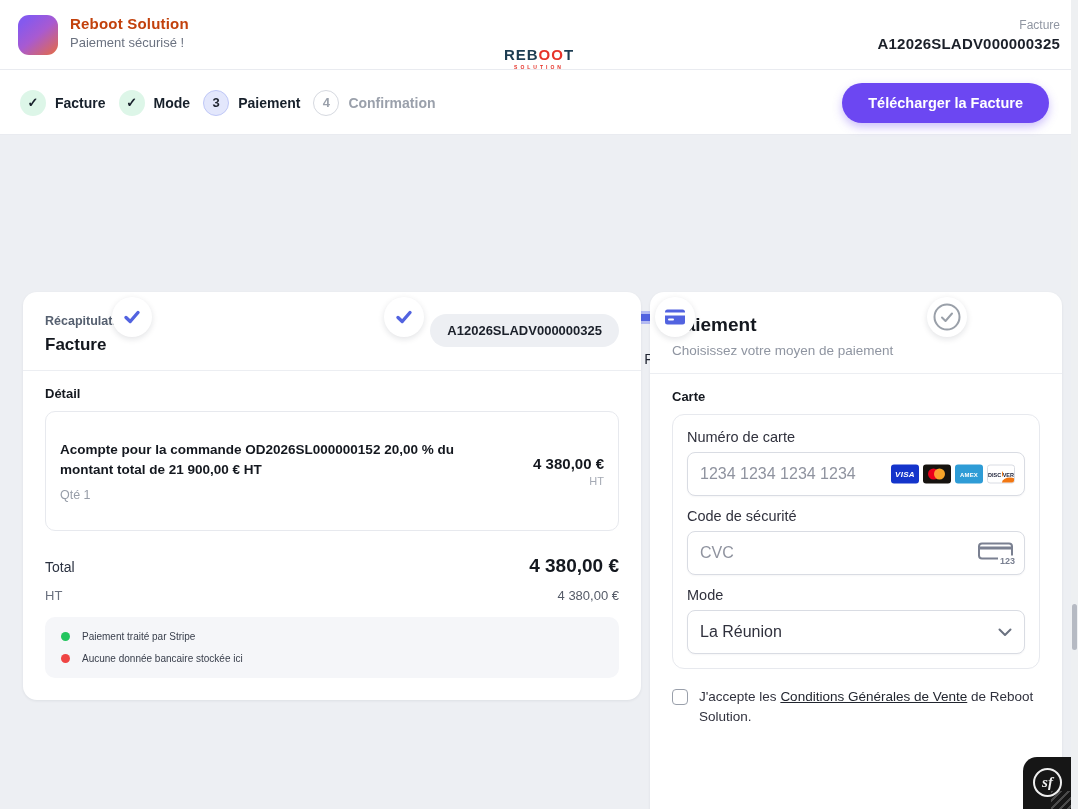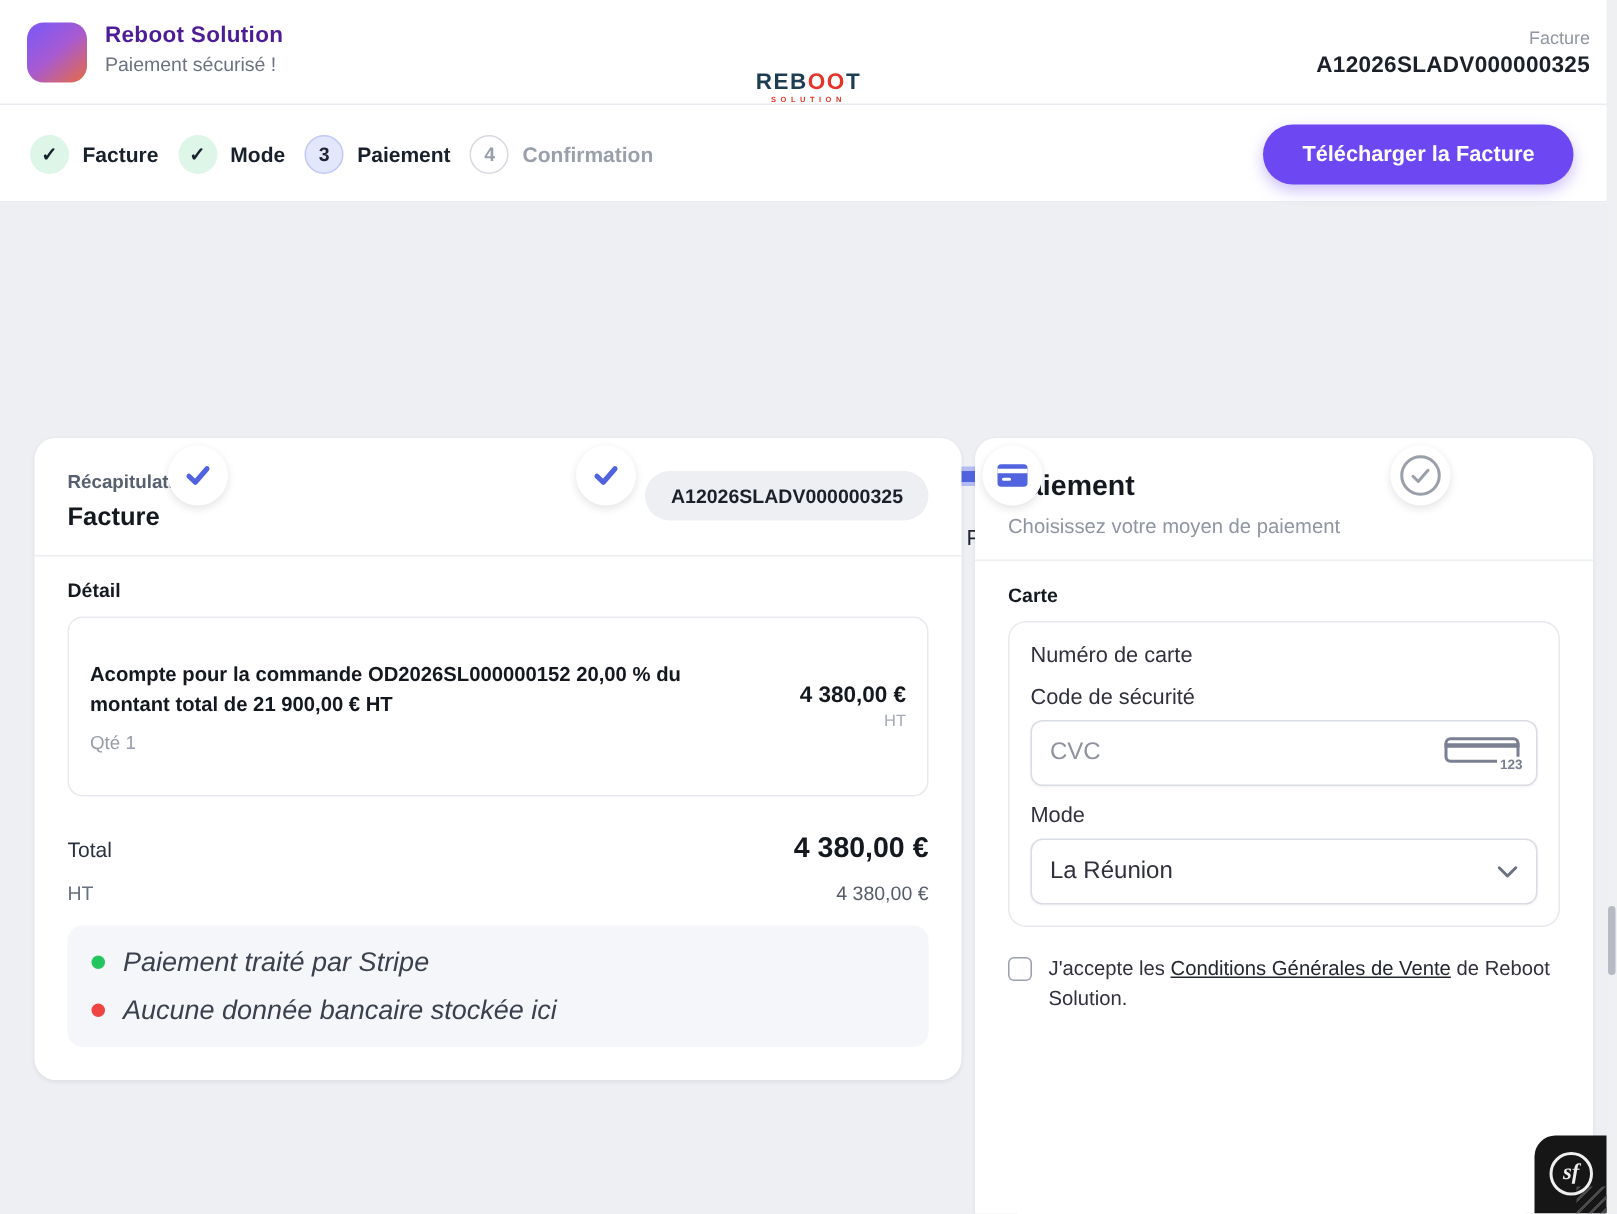--- a/index.html
+++ b/index.html
@@ -13,21 +13,21 @@
   .header {
     position:absolute; top:0; left:0; right:0; height:70px;
     background:#fff; border-bottom:1px solid #e9ebf0; z-index:5;
   }
   .brand-logo {
     position:absolute; left:18px; top:15px; width:40px; height:40px;
     border-radius:11px;
     background:linear-gradient(140deg,#8559ee 15%,#a85ad1 50%,#e06a50 95%);
   }
   .brand-text { position:absolute; left:70px; top:15px; }
-  .brand-title { font-size:15px; font-weight:bold; color:#4c1d95; letter-spacing:.2px; }
+  .brand-title { font-size:15px; font-weight:bold; color:#c2410c; letter-spacing:.2px; }
   .brand-sub { font-size:13px; color:#6b7280; margin-top:3px; }
   .center-logo {
     position:absolute; left:50%; top:22px; transform:translateX(-50%);
     text-align:center; line-height:1;
   }
   .center-logo .word { font-size:15px; font-weight:bold; letter-spacing:1px; color:#1d3d52;margin-top:25px; }
   .center-logo .oo { color:#e63329; }
   .center-logo .subword { font-size:5px; letter-spacing:3px; color:#e63329; margin-top:3px; font-weight:bold; }
   .invoice-head { position:absolute; right:18px; top:18px; text-align:right; }
   .invoice-label { font-size:12px; color:#9096a2; }
@@ -86,21 +86,21 @@
   .totals { margin-top:24px; }
   .trow { display:flex; justify-content:space-between; align-items:baseline; margin-bottom:11px; }
   .trow .tl { font-size:14px; color:#2a3140; }
   .trow .tv { font-size:19px; font-weight:800; color:#14181f; }
   .trow.small .tl { font-size:13px; color:#69707e; }
   .trow.small .tv { font-size:13px; font-weight:normal; color:#555b68; }
   .notes { background:#f5f6f9; border-radius:10px; padding:14px 16px; margin-top:14px; }
   .note-row { display:flex; align-items:center; gap:12px; }
   .note-row + .note-row { margin-top:11px; }
   .dot { width:9px; height:9px; border-radius:50%; flex:0 0 auto; }
-  .note-text { font-size:18px; color:#3a404d;font-style:italic; }
+  .note-text { font-size:10px; color:#3a404d; }
   
   .pay-title { font-size:19px; font-weight:800; color:#14181f; }
   .pay-sub { font-size:13.5px; color:#8f95a1; margin-top:7px; }
   .fieldset { border:1px solid #e7e9ee; border-radius:12px; padding:14px; }
   .f-label { font-size:14.5px; color:#30313d; margin-bottom:7px; }
   .f-group + .f-group { margin-top:12px; }
   .input-wrap { position:relative; }
   .stripe-input {
     width:100%; height:44px; border:1px solid #d9dce3; border-radius:8px;
     padding:0 12px; font-size:16px; color:#30313d; font-family:inherit;
@@ -111,21 +111,21 @@
   .brand-ic { width:28px; height:19px; border-radius:3px; display:flex; align-items:center; justify-content:center; overflow:hidden; position:relative; }
   .brand-ic.visa { background:#1434cb; color:#fff; font-size:8px; font-weight:800; font-style:italic; letter-spacing:.3px; }
   .brand-ic.mc { background:#16130f; }
   .mc-c { width:11px; height:11px; border-radius:50%; position:absolute; top:4px; }
   .mc-c.r { left:5px; background:#eb001b; }
   .mc-c.y { left:11px; background:#f79e1b; mix-blend-mode:screen; }
   .brand-ic.amex { background:#2e9cd6; color:#fff; font-size:6px; font-weight:800; letter-spacing:.2px; }
   .brand-ic.disc { background:#fff; border:1px solid #d9dce3; color:#1a1f36; font-size:5.5px; font-weight:800; }
   .disc-dot { width:5px; height:5px; border-radius:50%; background:#f27712; margin:0 .5px; }
   .disc-swoosh { position:absolute; right:-4px; bottom:-5px; width:16px; height:10px; border-radius:50%; background:#f27712; }
-  .cvc-ic { position:absolute; right:12px; top:50%; transform:translateY(-50%); width:50px; height:21px; }
+  .cvc-ic { position:absolute; right:12px; top:50%; transform:translateY(-50%); width:35px; height:21px; }
   .cvc-card { position:absolute; inset:0 0 4px 0; border:2px solid #7a8091; border-radius:4px; }
   .cvc-band { position:absolute; top:4px; left:0; right:0; height:3px; background:#7a8091; }
   .cvc-123 { position:absolute; right:-2px; bottom:-2px; background:#fff; padding-left:2px; font-size:9px; font-weight:bold; color:#7a8091; }
   .select-box {
     height:44px; border:1px solid #d9dce3; border-radius:8px; background:#fff;
     box-shadow:0 1px 2px rgba(20,24,40,.04); display:flex; align-items:center;
     padding:0 12px; font-size:16px; color:#30313d; cursor:pointer; justify-content:space-between;
   }
   .terms { display:flex; gap:11px; margin-top:18px; align-items:flex-start; }
   .checkbox { width:16px; height:16px; border:1.5px solid #9aa0ab; border-radius:4px; background:#fff; flex:0 0 auto; margin-top:2px; cursor:pointer; }
@@ -273,20 +273,37 @@
 
 <div class="card right">
   <div class="pay-title">Paiement</div>
   <div class="pay-sub">Choisissez votre moyen de paiement</div>
   <hr class="divider">
   <div class="section-label">Carte</div>
 
   <div class="fieldset">
     <div class="f-group">
       <div class="f-label">Numéro de carte</div>
+      <div class="input-wrap">
+        <input class="stripe-input" type="text" placeholder="1234 1234 1234 1234" style="">
+        <div class="brands">
+          <span class="brand-ic visa">VISA</span>
+          <span class="brand-ic mc">
+            <span class="mc-c r"></span>
+              <span class="mc-c y"></span>
+          </span>
+          <span class="brand-ic amex">AMEX</span>
+          <span class="brand-ic disc">
+            <span>DISC</span>
+              <span class="disc-dot"></span>
+              <span>VER</span>
+            <span class="disc-swoosh"></span>
+          </span>
+        </div>
+      </div>
     </div>
 
 
     <div class="f-group">
       <div class="f-label">Code de sécurité</div>
       <div class="input-wrap">
         <input class="stripe-input" type="text" placeholder="CVC" style="">
         <span class="cvc-ic">
           <span class="cvc-card"></span>
             <span class="cvc-band"></span>

